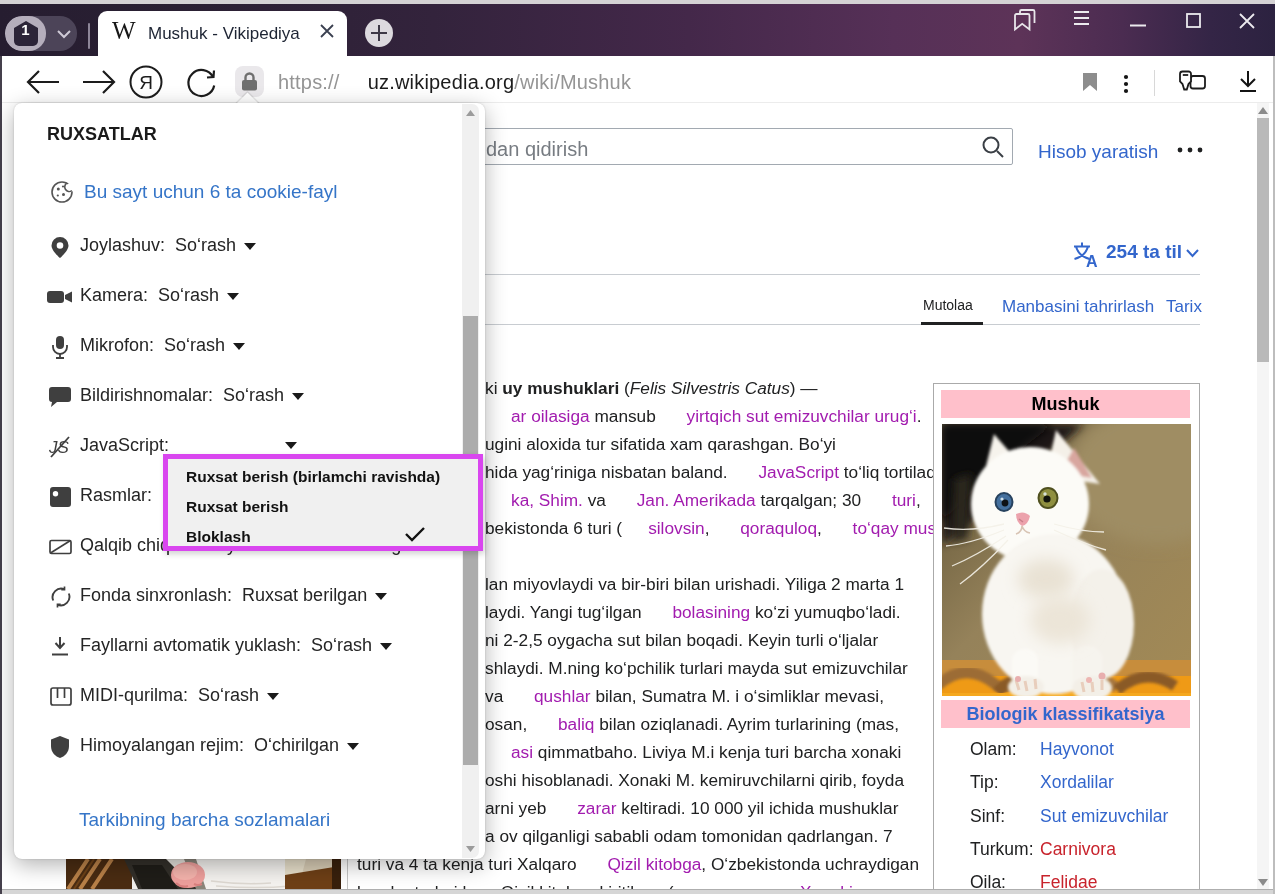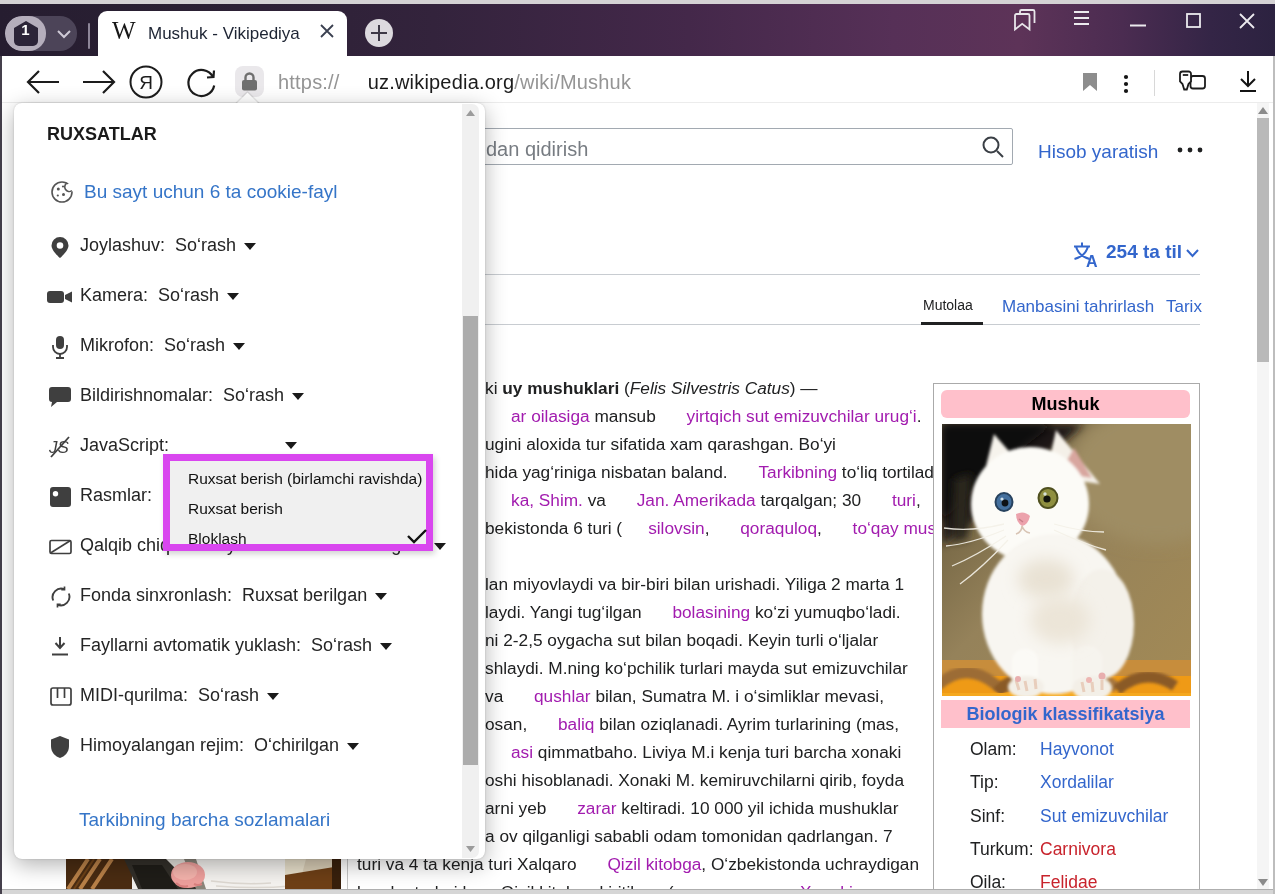--- a/index.html
+++ b/index.html
@@ -78,22 +78,22 @@
   .tri { display:inline-block; width:0; height:0; border-left:6px solid transparent; border-right:6px solid transparent;
     border-top:7px solid #1a1a1a; margin-left:8px; position:relative; top:-1px;}
   #cookielink { position:absolute; left:84px; top:181px; font-size:19px; color:#3575c8; white-space:nowrap; }
   #bottomlink { position:absolute; left:79px; top:809px; font-size:19px; color:#3575c8; white-space:nowrap; }
 
   
   #pscroll { left:462px; top:104px; width:17px; height:754px; background:#f0f0f0; border-radius:0 7px 7px 0; }
   #pthumb { left:463px; top:316px; width:15px; height:449px; background:#acacac; }
 
   
-  #menu { left:163px; top:454px; width:270px; height:97px; background:#f0f0f0; border:7px solid #d946ef;
-    box-shadow:2px 3px 6px rgba(0,0,0,0.18); z-index:30; }
+  #menu { left:163px; top:454px; width:320px; height:97px; background:#f0f0f0; border:5px solid #d946ef;
+    box-shadow:2px 3px 6px rgba(0,0,0,0.18); z-index:30;font-weight:bold; }
   #menu div { position:absolute; left:18px; font-size:15.5px; color:#111; white-space:nowrap; }
 </style>
 </head>
 <body>
 <div id="stage">
   <div class="abs" id="topstrip"></div>
   <div class="abs" id="titlebar"></div>
   <div class="abs" id="tbtail"></div>
   <div class="abs" id="tab"></div>
   <div class="abs" id="tabW">W</div>
@@ -195,38 +195,38 @@
   <div class="abs" id="line1"></div>
   <div class="abs" id="line2"></div>
   <div class="abs" id="tab-mut">Mutolaa</div>
   <div class="abs" id="mut-under"></div>
   <div class="abs" id="tab-man">Manbasini tahrirlash</div>
   <div class="abs" id="tab-tar">Tarix</div>
 
   <div class="tl" style="left:485px;top:376px">ki <b>uy mushuklari</b> (<i>Felis Silvestris Catus</i>) —</div>
   <div class="tl" style="left:485px;top:404px"><span class="b">ar oilasiga</span> mansub <span class="b">yirtqich sut emizuvchilar urug‘i</span>.</div>
   <div class="tl" style="left:485px;top:432px">ugini aloxida tur sifatida xam qarashgan. Bo‘yi</div>
-  <div class="tl" style="left:485px;top:460px">hida yag‘riniga nisbatan baland. <span class="b">Tarkibning</span> to‘liq tortiladi.</div>
+  <div class="tl" style="left:485px;top:460px">hida yag‘riniga nisbatan baland. <span class="b">JavaScript</span> to‘liq tortiladi.</div>
   <div class="tl" style="left:485px;top:488px"><span class="b">ka, Shim.</span> va <span class="b">Jan. Amerikada</span> tarqalgan; 30 <span class="b">turi</span>,</div>
   <div class="tl" style="left:485px;top:516px">bekistonda 6 turi (<span class="b">silovsin</span>, <span class="b">qoraquloq</span>, <span class="b">to‘qay mushugi</span>,</div>
   <div class="tl" style="left:485px;top:572px">lan miyovlaydi va bir-biri bilan urishadi. Yiliga 2 marta 1</div>
   <div class="tl" style="left:485px;top:600px">laydi. Yangi tug‘ilgan <span class="b">bolasining</span> ko‘zi yumuqbo‘ladi.</div>
   <div class="tl" style="left:485px;top:628px">ni 2-2,5 oygacha sut bilan boqadi. Keyin turli o‘ljalar</div>
   <div class="tl" style="left:485px;top:656px">shlaydi. M.ning ko‘pchilik turlari mayda sut emizuvchilar</div>
   <div class="tl" style="left:485px;top:684px">va <span class="b">qushlar</span> bilan, Sumatra M. i o‘simliklar mevasi,</div>
   <div class="tl" style="left:485px;top:712px">osan, <span class="b">baliq</span> bilan oziqlanadi. Ayrim turlarining (mas,</div>
   <div class="tl" style="left:485px;top:740px"><span class="b">asi</span> qimmatbaho. Liviya M.i kenja turi barcha xonaki</div>
   <div class="tl" style="left:485px;top:768px">oshi hisoblanadi. Xonaki M. kemiruvchilarni qirib, foyda</div>
   <div class="tl" style="left:485px;top:796px">arni yeb <span class="b">zarar</span> keltiradi. 10 000 yil ichida mushuklar</div>
   <div class="tl" style="left:485px;top:824px">a ov qilganligi sababli odam tomonidan qadrlangan. 7</div>
   <div class="tl" style="left:357px;top:852px">turi va 4 ta kenja turi Xalqaro <span class="b">Qizil kitobga</span>, O‘zbekistonda uchraydigan</div>
   <div class="tl" style="left:357px;top:880px">barcha turlari ham Qizil kitobga kiritilgan (yana qarang <span class="b">Xonaki</span></div>
 
   <div class="abs" id="infobox"></div>
-  <div class="abs pinkbar" style="left:941px;top:390px;border-radius:6px;">Mushuk</div>
+  <div class="abs pinkbar" style="left:941px;top:390px;">Mushuk</div>
   <svg class="abs" style="left:942px;top:424px" width="249" height="272" viewBox="0 0 249 272">
     <defs>
       <linearGradient id="bgg" x1="0" y1="0" x2="1" y2="1">
         <stop offset="0" stop-color="#5f5336"></stop>
           <stop offset="0.45" stop-color="#95825a"></stop>
         <stop offset="1" stop-color="#a38a55"></stop>
       </linearGradient>
       <filter id="bl4" x="-30%" y="-30%" width="160%" height="160%">
           <feGaussianBlur stdDeviation="4"></feGaussianBlur>
         </filter>

